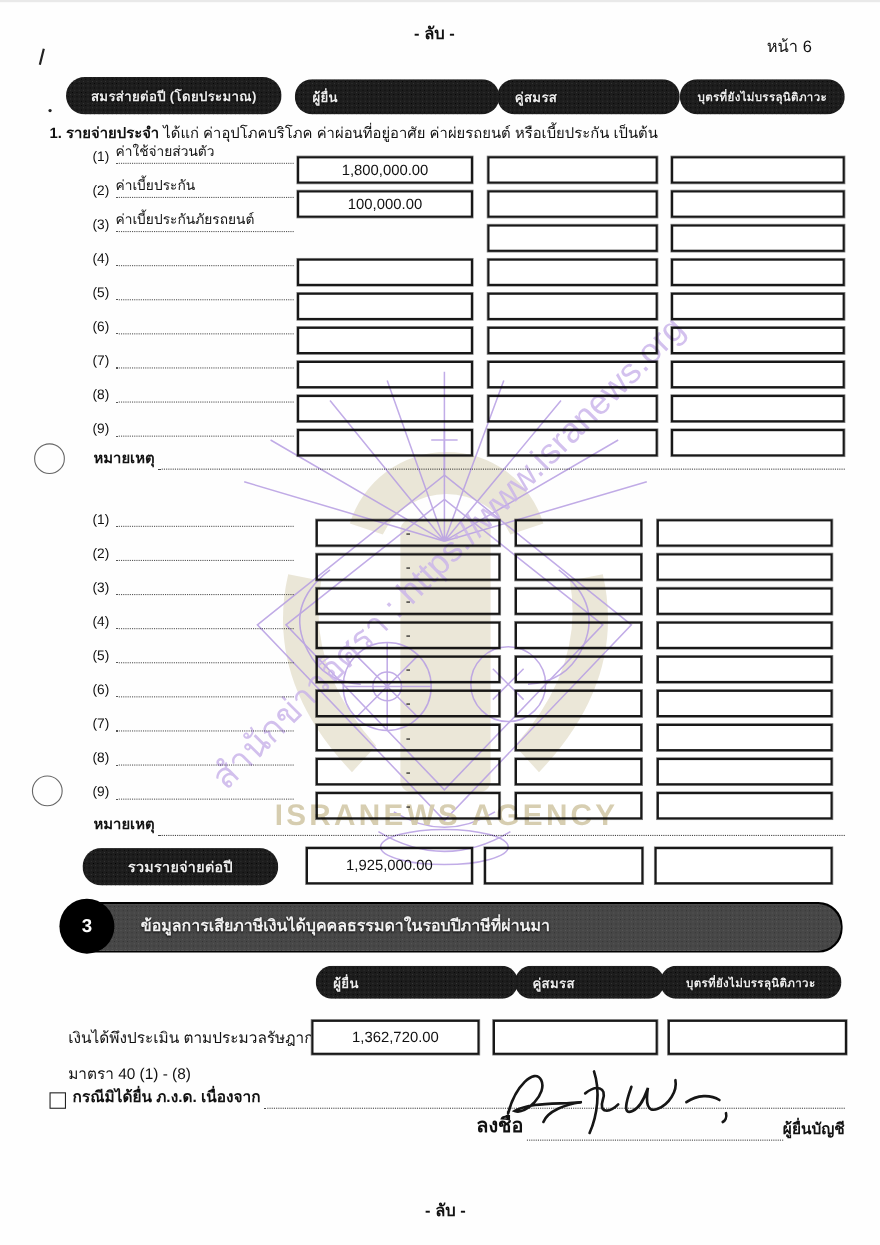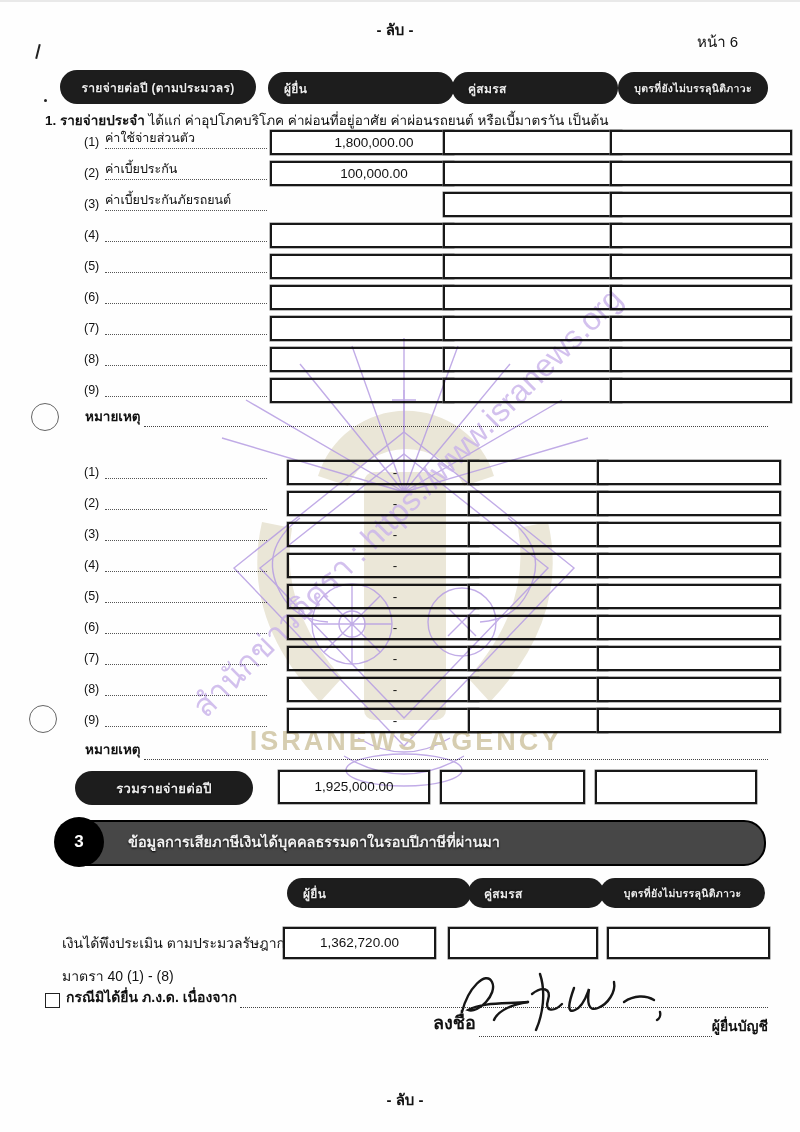--- a/index.html
+++ b/index.html
@@ -17,21 +17,21 @@
   .pill.left{justify-content:flex-start;padding-left:16px;}
   
   .box{position:absolute;border:2px solid #181818;background:#fff;text-align:center;
        font-size:13.5px;box-shadow:0 0 0 .5px #777;}
   
   .rows{position:absolute;left:0;width:800px;}
   .row{position:relative;height:31px;}
   .rno{position:absolute;left:84px;top:6px;font-size:12.5px;}
   .rlbl{position:absolute;left:105px;top:-1px;width:162px;height:20px;
         border-bottom:1.5px dotted #555;font-size:12.5px;white-space:nowrap;}
-  .row .box{top:1px;height:21px;line-height:21px;padding-left:24px;}
+  .row .box{top:13px;height:21px;line-height:21px;}
   .s1 .b1{left:270px;width:156px}.s1 .b2{left:443px;width:151px}.s1 .b3{left:610px;width:154px}
   .s2 .b1{left:287px;width:164px}.s2 .b2{left:468px;width:112px}.s2 .b3{left:597px;width:156px}
   
   .dotline{display:flex;align-items:flex-end;font-size:13.5px;}
   .dots{flex:1;border-bottom:1.6px dotted #444;height:15px;margin-left:3px;}
   
   .bar3{position:absolute;left:60px;top:818px;width:702px;height:42px;border-radius:22px;
         border:2.5px solid #000;
         background-image:radial-gradient(#2e2e2e 24%,transparent 25%),radial-gradient(#5d5d5d 24%,transparent 25%),linear-gradient(#474747,#474747);
         background-size:4px 4px,4px 4px,100% 100%;background-position:0 0,2px 2px,0 0;}
@@ -49,34 +49,34 @@
 
 <div class="page">
 
   <div class="abs b" style="left:0;top:16px;width:790px;text-align:center;font-size:15px;">- ลับ -</div>
   <div class="abs" style="left:697px;top:28px;font-size:15px;">หน้า 6</div>
 
   <div class="abs" style="left:37px;top:42px;width:2px;height:15px;background:#222;transform:rotate(14deg);"></div>
   <div class="abs" style="left:44px;top:97px;width:3px;height:3px;background:#222;border-radius:50%;"></div>
 
   <div class="pill center" style="left:60px;top:68px;width:196px;height:34px;">
-    <span>รายจ่ายต่อปี (ตามประมวลร)</span>
+    <span>สมรส่ายต่อปี (โดยประมาณ)</span>
   </div>
   <div class="pill left" style="left:268px;top:70px;width:170px;height:32px;">
     <span>ผู้ยื่น</span>
   </div>
   <div class="pill left" style="left:452px;top:70px;width:150px;height:32px;">
     <span>คู่สมรส</span>
   </div>
   <div class="pill center" style="left:618px;top:70px;width:150px;height:32px;font-size:10.5px;">
     <span>บุตรที่ยังไม่บรรลุนิติภาวะ</span>
   </div>
 
   <div class="abs" style="left:45px;top:107px;font-size:13.5px;white-space:nowrap;">
-    <span class="b">1. รายจ่ายประจำ</span><span> ได้แก่ ค่าอุปโภคบริโภค ค่าผ่อนที่อยู่อาศัย ค่าผ่อนรถยนต์ หรือเบี้มาตราัน  เป็นต้น</span>
+    <span class="b">1. รายจ่ายประจำ</span><span> ได้แก่ ค่าอุปโภคบริโภค ค่าผ่อนที่อยู่อาศัย ค่าผ่ยรถยนต์ หรือเบี้ยประกัน  เป็นต้น</span>
   </div>
   <div class="rows s1" style="top:127px;">
       <div class="row">
       <span class="rno">(1)</span>
       <span class="rlbl">ค่าใช้จ่ายส่วนตัว</span>
       <span class="box b1">1,800,000.00</span>
       <span class="box b2"></span>
       <span class="box b3"></span>
     </div>
       <div class="row">

